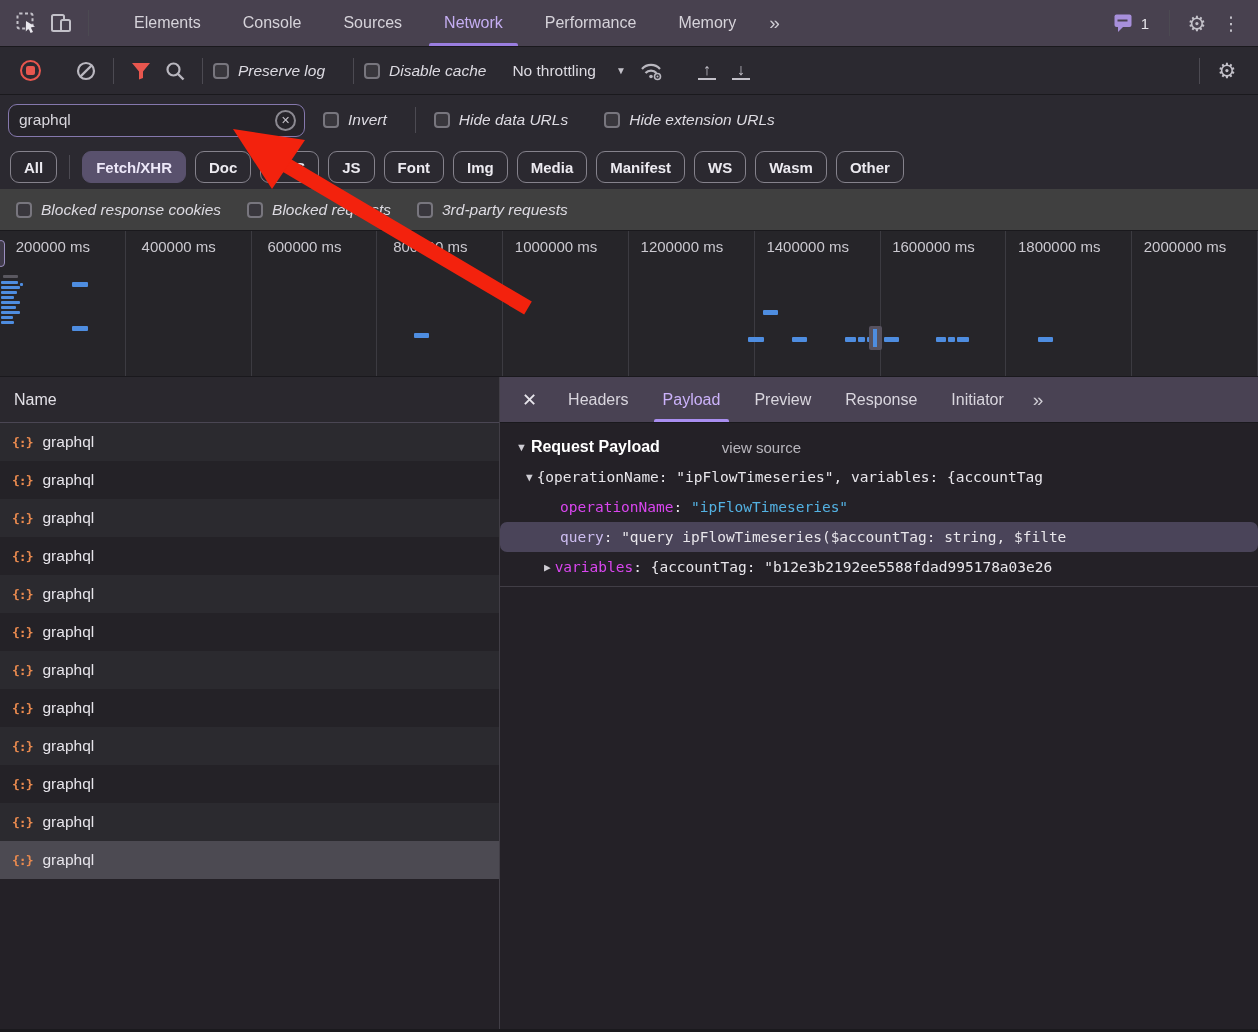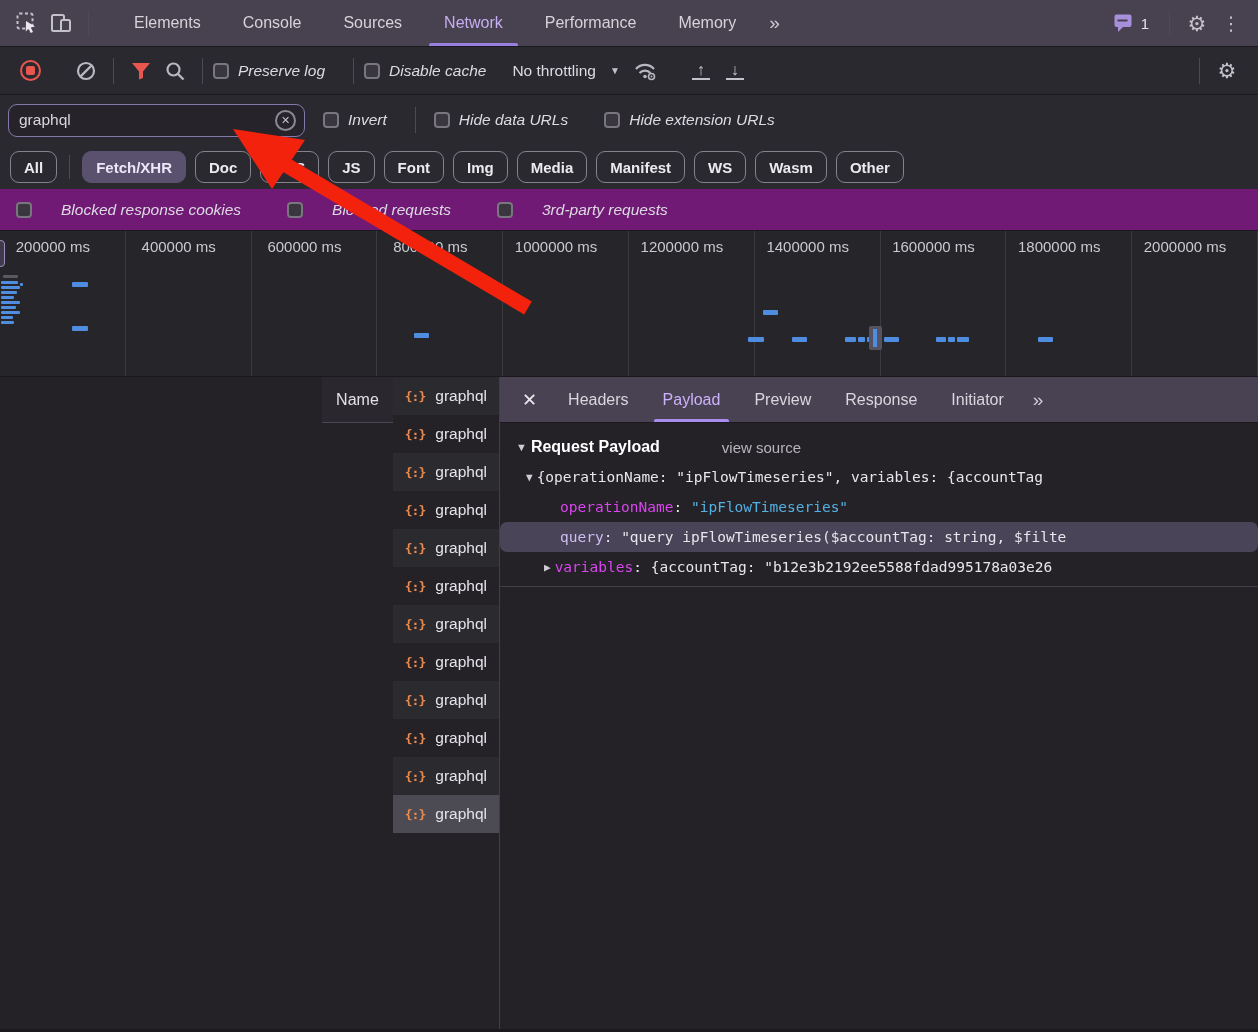--- a/index.html
+++ b/index.html
@@ -21,53 +21,53 @@
   .msg-badge { display:flex; align-items:center; gap:7px; color:#e6e4ea; font-size:15px; padding:0 10px; }
   .glyph { font-size:21px; color:#c3c1c9; line-height:1; }
 
   
   .nettoolbar { height:48px; background:#2b2930; display:flex; align-items:center; padding:0 14px; border-bottom:1px solid #1a191d; }
   .rec { width:21px; height:21px; border:2.5px solid #e8564e; border-radius:50%; display:flex; align-items:center; justify-content:center; margin:0 6px; }
   .rec i { width:9px; height:9px; background:#e8564e; border-radius:2px; }
   .tool-gap { width:22px; flex:none; }
   .cb { width:16px; height:16px; border:2px solid #78767e; border-radius:4px; background:#39373d; flex:none; }
   .cb-label { font-size:15.5px; color:#dddbe2; margin:0 18px 0 9px; white-space:nowrap;font-style:italic; }
-  .throttle { display:flex; align-items:center; gap:14px; font-size:15.5px; color:#dddbe2; margin:0 8px; }
+  .throttle { display:flex; align-items:center; gap:20px; font-size:15.5px; color:#dddbe2; margin:0 8px; }
   .caret { font-size:10px; color:#c3c1c9; }
   .updown { display:inline-block; width:18px; text-align:center; font-size:16px; color:#c3c1c9; border-bottom:2px solid #c3c1c9; line-height:1.1; margin:0 8px; }
 
   
   .filterrow { height:50px; display:flex; align-items:center; padding:0 8px; background:#2b2930; }
   .filter-box { width:297px; height:33px; border:1.5px solid #8578ad; border-radius:9px; background:#26242a; display:flex; align-items:center; padding:0 8px 0 10px; }
   .filter-text { flex:1; font-size:15.5px; color:#d8d6dd; }
   .clear-btn { width:21px; height:21px; border:2px solid #8b8991; border-radius:50%; color:#c6c4cb; font-size:11px; display:flex; align-items:center; justify-content:center; flex:none; }
   .filterrow .cb { margin-left:18px; }
 
   
   .chiprow { height:44px; display:flex; align-items:center; padding:0 10px; background:#2b2930; gap:9px; }
   .chip { height:32px; display:flex; align-items:center; padding:0 13px; border:1.5px solid #85828c; border-radius:9px; font-size:15px; font-weight:bold; color:#eceaf0; background:transparent; white-space:nowrap; }
   .chip.active { background:#59516d; border-color:#59516d; color:#ece7f8; }
   .chip-sep { width:1px; height:24px; background:#4c4a52; margin:0 3px; }
 
   
-  .blockedrow { height:42px; display:flex; align-items:center; padding:0 16px; background:#701a75; border-bottom:1px solid #1a191d;gap:20px; }
+  .blockedrow { height:42px; display:flex; align-items:center; padding:0 16px; background:#404040; border-bottom:1px solid #1a191d; }
 
   
   .overview { position:relative; height:146px; background:#262529; border-bottom:1px solid #1a191d; display:flex; overflow:hidden; }
   .ov-col { flex:none; width:125.8px; border-right:1px solid #3c3b41; padding:7px 19px 0 0; text-align:center; font-size:15px; color:#cbc9d0; }
   .ov-col:last-child { border-right:none; }
   .bar { position:absolute; background:#4e8de0; border-radius:1px; }
   .bar.muted { background:#5a5860; }
   .bar.markerbox { background:#57525f; border-radius:2px; }
   .bar.markerbox::after { content:""; position:absolute; left:4px; top:3px; width:4px; bottom:3px; background:#4e8de0; }
   .ov-handle { position:absolute; left:-3px; top:9px; width:8px; height:27px; border:1.5px solid #9b8fc0; border-radius:5px; background:#3f3a49; }
 
   
   .main { display:flex; height:652px; background:#242127; }
-  .left { width:500px; flex:none; border-right:1px solid #413e46; display:flex; flex-direction:row;justify-content:flex-end; }
+  .left { width:500px; flex:none; border-right:1px solid #413e46; display:flex; flex-direction:column; }
   .name-header { height:46px; border-bottom:1px solid #4a4653; display:flex; align-items:center; padding:0 14px; font-size:16px; color:#e3e1e7; background:#2a282e; }
   .req-row { height:38px; display:flex; align-items:center; padding:0 12px; font-size:15.5px; color:#e6e4ea; gap:10px; }
   .req-row.odd { background:#2b2a2f; }
   .req-row.even { background:#242227; }
   .req-row.selected { background:#4c4a52; }
   .braces { font-family:"DejaVu Sans Mono", monospace; font-size:13px; font-weight:bold; color:#e98a4f; letter-spacing:-1px; }
 
   .right { flex:1; display:flex; flex-direction:column; overflow:hidden; }
   .detail-tabs { height:46px; background:#494253; display:flex; align-items:center; padding:0 8px; border-bottom:1px solid #1a191d; }
   .close-x { font-size:18px; color:#e8e6ec; padding:0 14px; }

